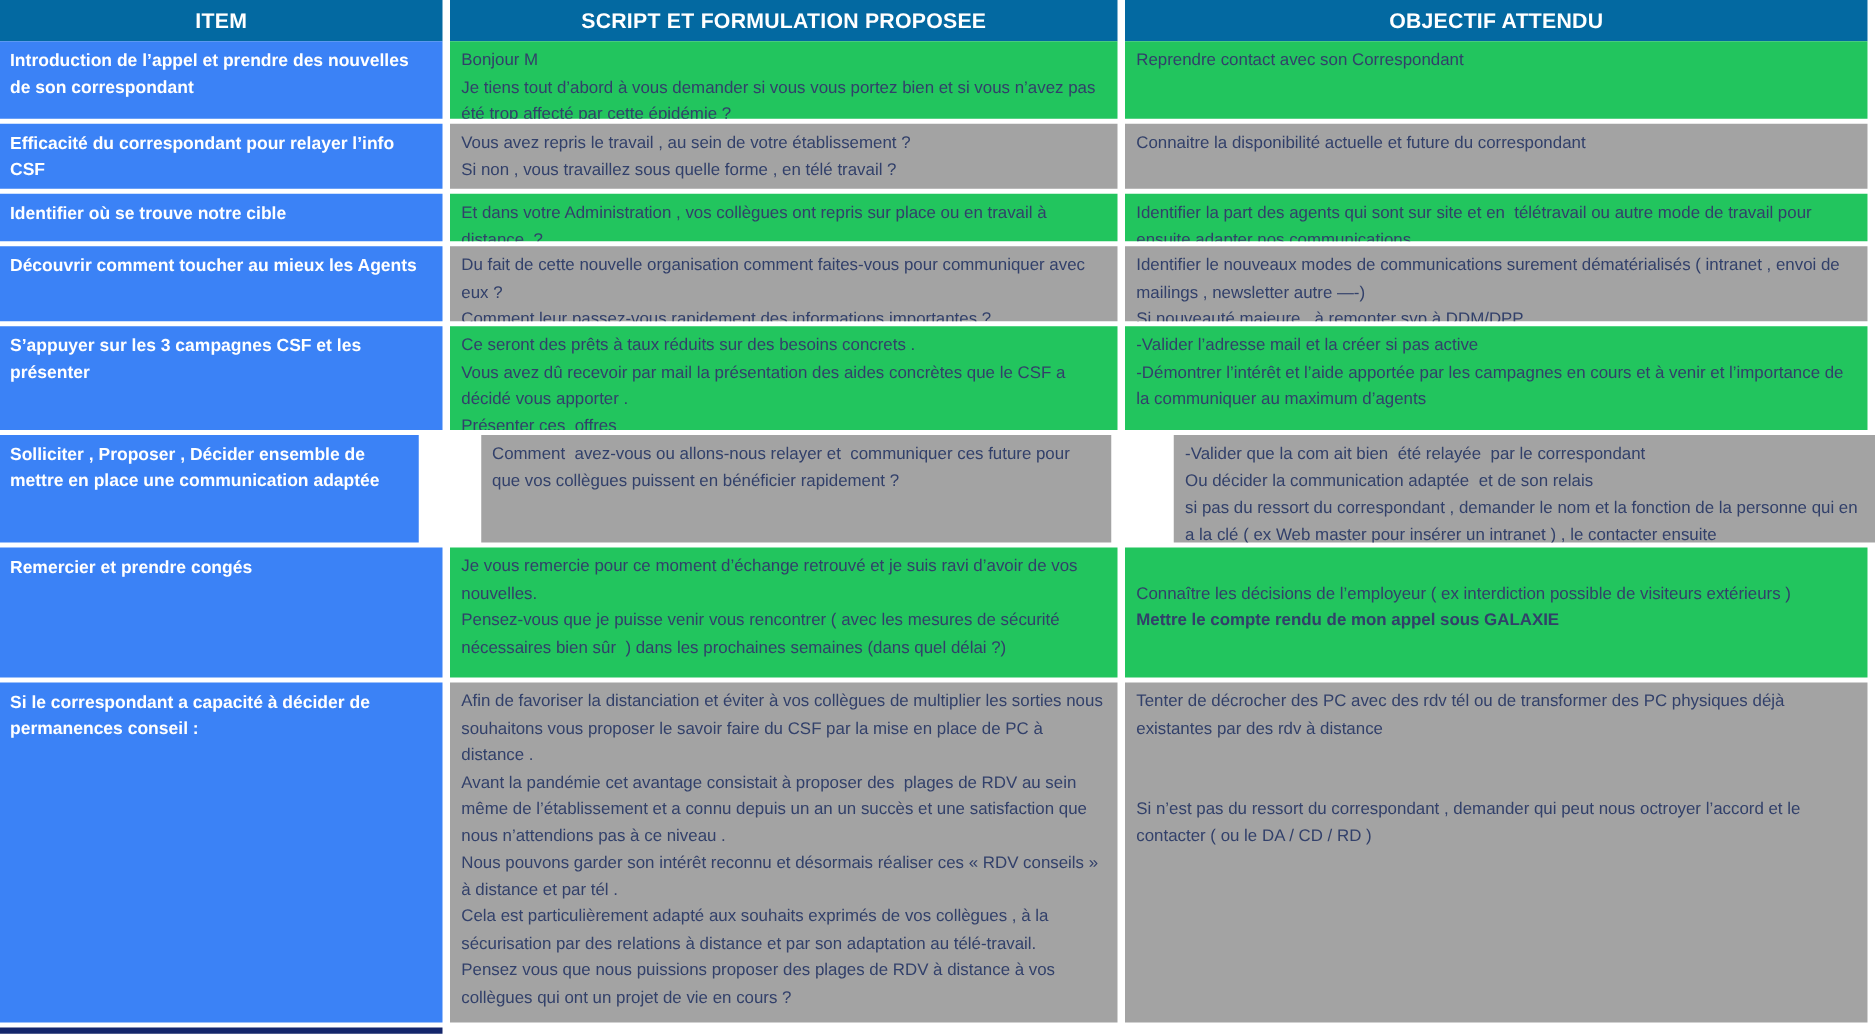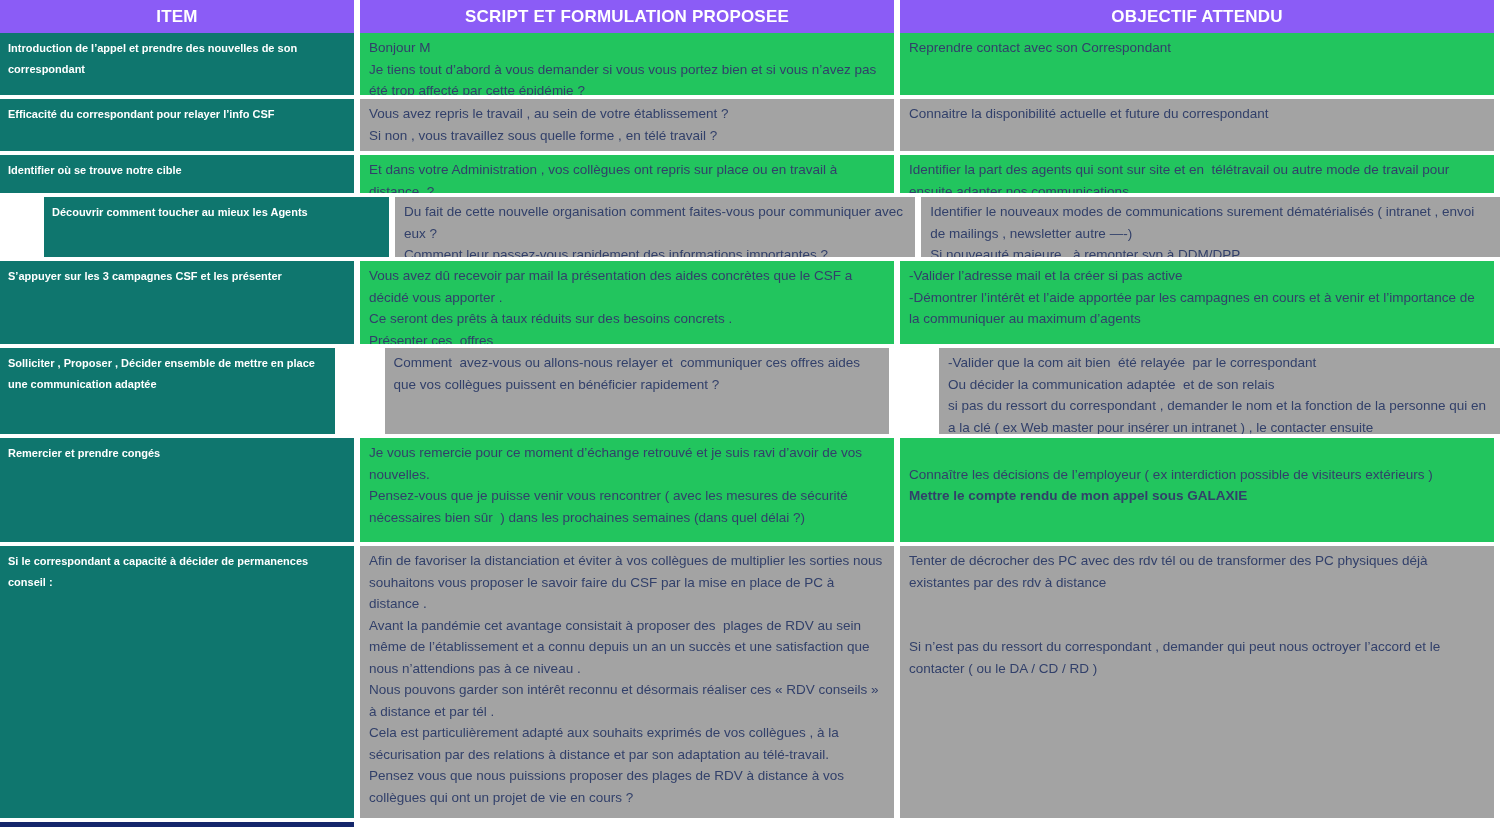--- a/index.html
+++ b/index.html
@@ -14,47 +14,47 @@
   .trow:first-child { margin-top: 0; }
 
   .cell { overflow: hidden; }
   .col1 { width: 354px; }
   .col2 { width: 534px; margin-left: 6px; }
   .col3 { width: 594px; margin-left: 6px; }
 
   
   .header-row { height: 33px; }
   .header-cell {
-    background: #8b5cf6; color: #ffffff;
+    background: #0369a1; color: #ffffff;
     font-weight: bold; font-size: 17px; letter-spacing: 0.2px;
     display: flex; align-items: center; justify-content: center;
     height: 100%;
   }
 
   
   .item-cell {
-    background: #0f766e; color: #ffffff;
-    font-weight: bold; font-size: 11px; line-height: 21px;
+    background: #3b82f6; color: #ffffff;
+    font-weight: bold; font-size: 14px; line-height: 21px;
     padding: 5px 8px 4px 8px;
   }
   .text-cell {
     color: #32406a; font-size: 13.5px; line-height: 21.5px;
     padding: 4px 10px 4px 9px;
   }
   .shade-dark  { background: #22c55e; }
   .shade-light { background: #a3a3a3; }
 
   .line { min-height: 21.5px; white-space: pre-wrap; }
   .line.bold { font-weight: bold; }
 
   
   .r1 { height: 62px; }
   .r2 { height: 52px; }
   .r3 { height: 38px; }
-  .r4 { height: 60px; margin-left: 44px; }
+  .r4 { height: 60px; }
   .r5 { height: 83px; }
   .r6 { height: 86px; gap: 44px; }
   .r7 { height: 104px; }
   .r8 { height: 272px; }
 
   .bottom-strip {
     position: absolute; left: 0; bottom: 0;
     width: 354px; height: 5px; background: #14266b;
   }
 </style>
@@ -110,34 +110,34 @@
         </div>
     <div class="cell col3 text-cell objectif-cell shade-light">
           <div class="line">Identifier le nouveaux modes de communications surement dématérialisés ( intranet , envoi de mailings , newsletter autre —-)</div>
           <div class="line">Si nouveauté majeure , à remonter svp à DDM/DPP</div>
         </div>
   </div>
 
   <div class="trow r5">
     <div class="cell col1 item-cell">S’appuyer sur les 3 campagnes CSF et les présenter</div>
     <div class="cell col2 text-cell script-cell shade-dark">
+          <div class="line">Ce seront des prêts à taux réduits sur des besoins concrets .</div>
           <div class="line">Vous avez dû recevoir par mail la présentation des aides concrètes que le CSF a décidé vous apporter .</div>
-          <div class="line">Ce seront des prêts à taux réduits sur des besoins concrets .</div>
           <div class="line">Présenter ces  offres</div>
         </div>
     <div class="cell col3 text-cell objectif-cell shade-dark">
           <div class="line">-Valider l’adresse mail et la créer si pas active</div>
           <div class="line">-Démontrer l’intérêt et l’aide apportée par les campagnes en cours et à venir et l’importance de la communiquer au maximum d’agents</div>
         </div>
   </div>
 
   <div class="trow r6">
     <div class="cell col1 item-cell">Solliciter , Proposer , Décider ensemble de mettre en place une communication adaptée</div>
     <div class="cell col2 text-cell script-cell shade-light">
-          <div class="line">Comment  avez-vous ou allons-nous relayer et  communiquer ces offres aides que vos collègues puissent en bénéficier rapidement ?</div>
+          <div class="line">Comment  avez-vous ou allons-nous relayer et  communiquer ces future pour que vos collègues puissent en bénéficier rapidement ?</div>
         </div>
     <div class="cell col3 text-cell objectif-cell shade-light">
           <div class="line">-Valider que la com ait bien  été relayée  par le correspondant</div>
           <div class="line">Ou décider la communication adaptée  et de son relais</div>
           <div class="line">si pas du ressort du correspondant , demander le nom et la fonction de la personne qui en a la clé ( ex Web master pour insérer un intranet ) , le contacter ensuite</div>
         </div>
   </div>
 
   <div class="trow r7">
     <div class="cell col1 item-cell">Remercier et prendre congés</div>

